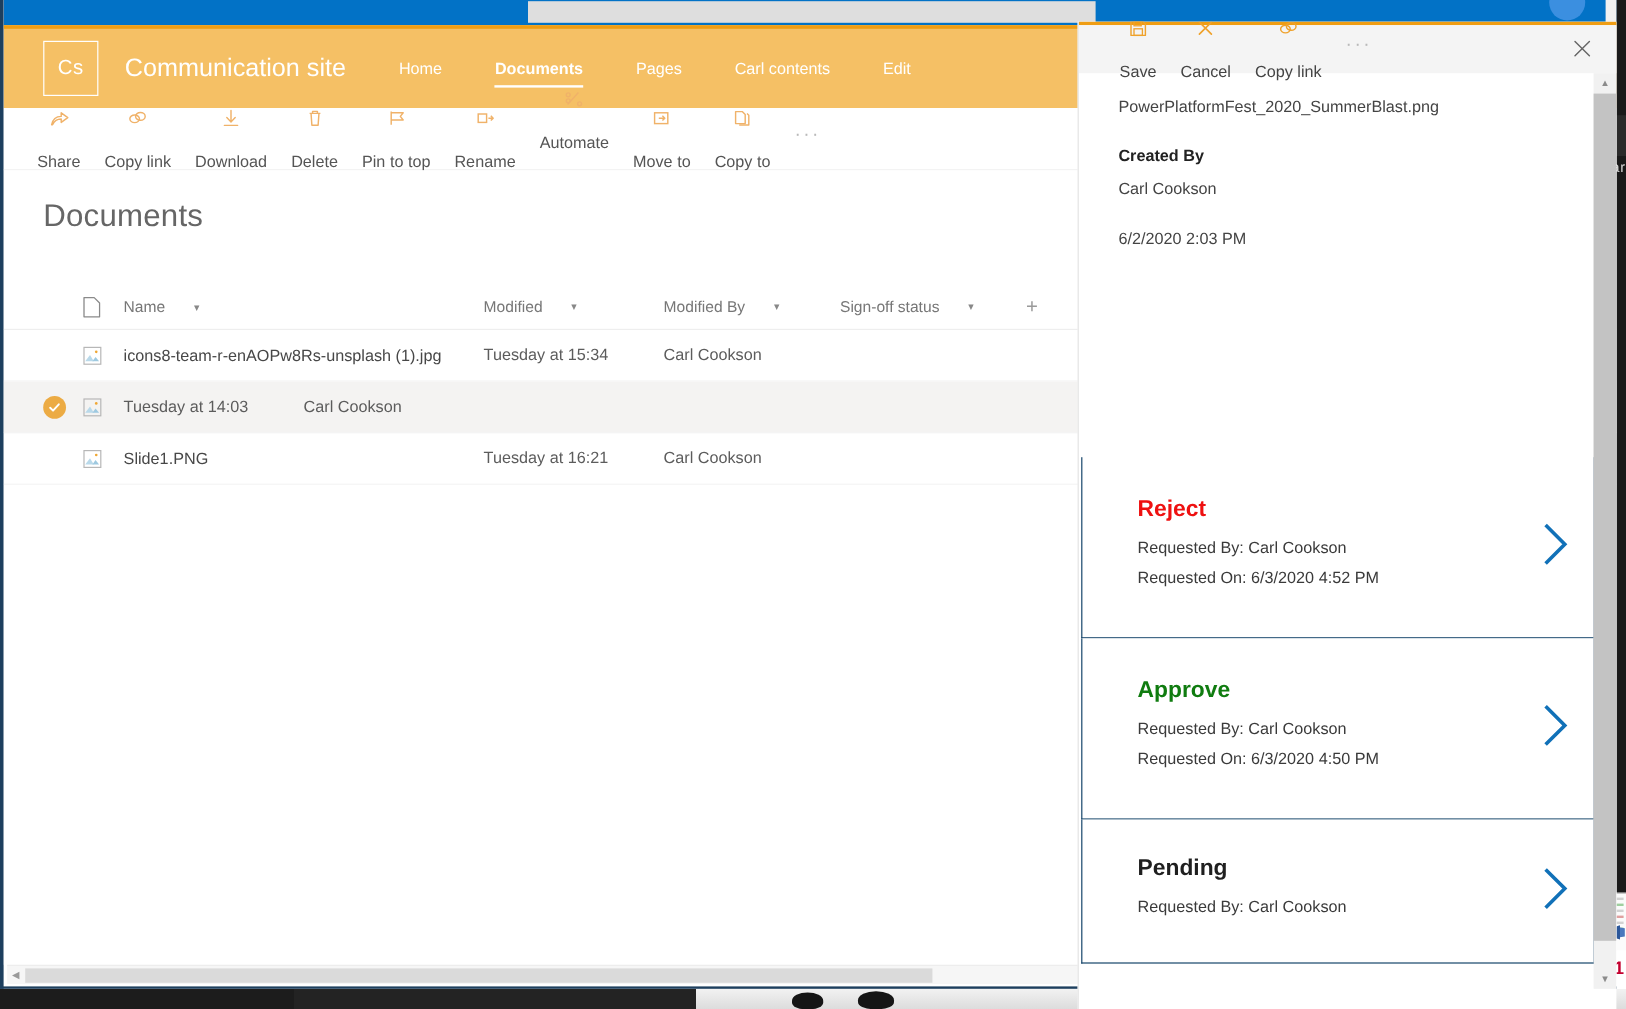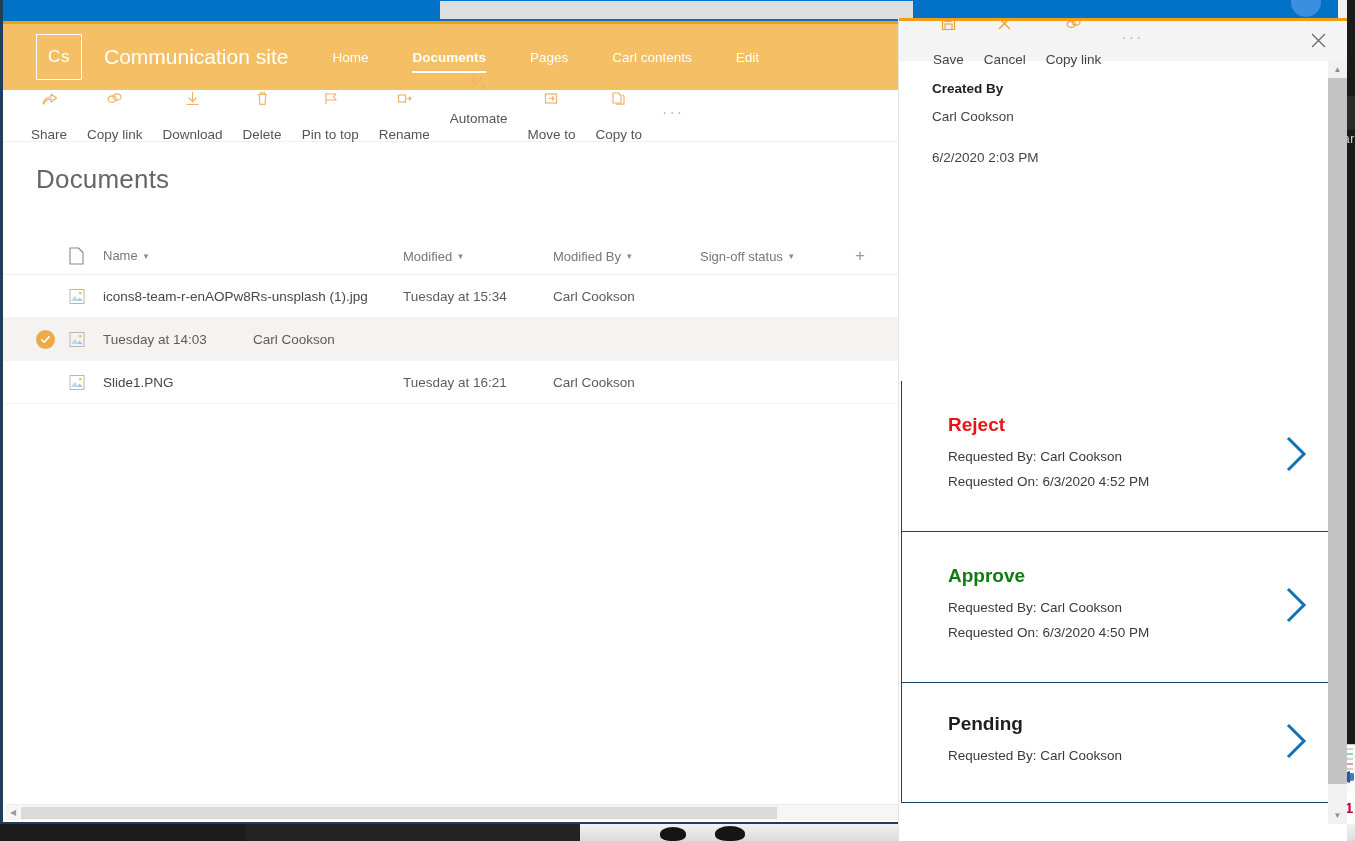--- a/index.html
+++ b/index.html
@@ -89,21 +89,21 @@
   .row.item.selected { background: #f4f3f2; }
   .c-check { width: 33px; flex: 0 0 33px; display: flex; align-items: center; }
   .check-circle { width: 19px; height: 19px; border-radius: 50%; background: #ecab44;
       display: flex; align-items: center; justify-content: center; }
   .c-icon { width: 34px; flex: 0 0 34px; display: flex; align-items: center; }
   .c-name { flex: 0 0 300px; display: flex; align-items: center; gap: 0; }
   .c-mod { flex: 0 0 150px; }
   .c-modby { flex: 0 0 147px; }
   .c-sign { flex: 0 0 155px; }
   .c-add  { flex: 0 0 40px; }
-  .hdr-txt { font-size: 13px; color: #777777; display: inline-flex; align-items: center; gap: 6px; }
+  .hdr-txt { font-size: 13px; color: #777777; display: inline-flex; align-items: center; gap: 24px; }
   .hdr-txt .v { font-size: 9px; color: #888888; }
   .cell-txt { font-size: 13.5px; color: #5c5c5c; }
   .name-txt { font-size: 13.5px; color: #474747; white-space: nowrap; }
   .name-actions { display: flex; align-items: center; gap: 16px; margin-left: 14px; }
   .plus-col { color: #9a9a9a; font-size: 17px; font-weight: 300; }
 
   
   .hscroll { position: absolute; left: 3px; bottom: 2px; width: 1341px; height: 16px; background: #f6f6f6;
       border-top: 1px solid #ededed; display: flex; align-items: center; }
   .hscroll .arrowL { width: 14px; text-align: center; color: #9a9a9a; font-size: 8px; }
@@ -439,20 +439,21 @@
   </div>
 
   <div class="panel-close">
     <svg width="15" height="15" viewBox="0 0 15 15" aria-hidden="true">
       <path d="M1.5 1.5 L13.5 13.5 M13.5 1.5 L1.5 13.5" stroke="#666666" stroke-width="1.2" stroke-linecap="round"></path>
     </svg>
   </div>
 
   <div class="panel-body">
     <div class="props">
+      <div class="prop-value">PowerPlatformFest_2020_SummerBlast.png</div>
 
       <div class="prop-label">Created By</div>
       <div class="prop-value">Carl Cookson</div>
 
       <div class="prop-value">6/2/2020 2:03 PM</div>
     </div>
 
     <div class="approvals-wrap">
 
       <div class="appr-card">

